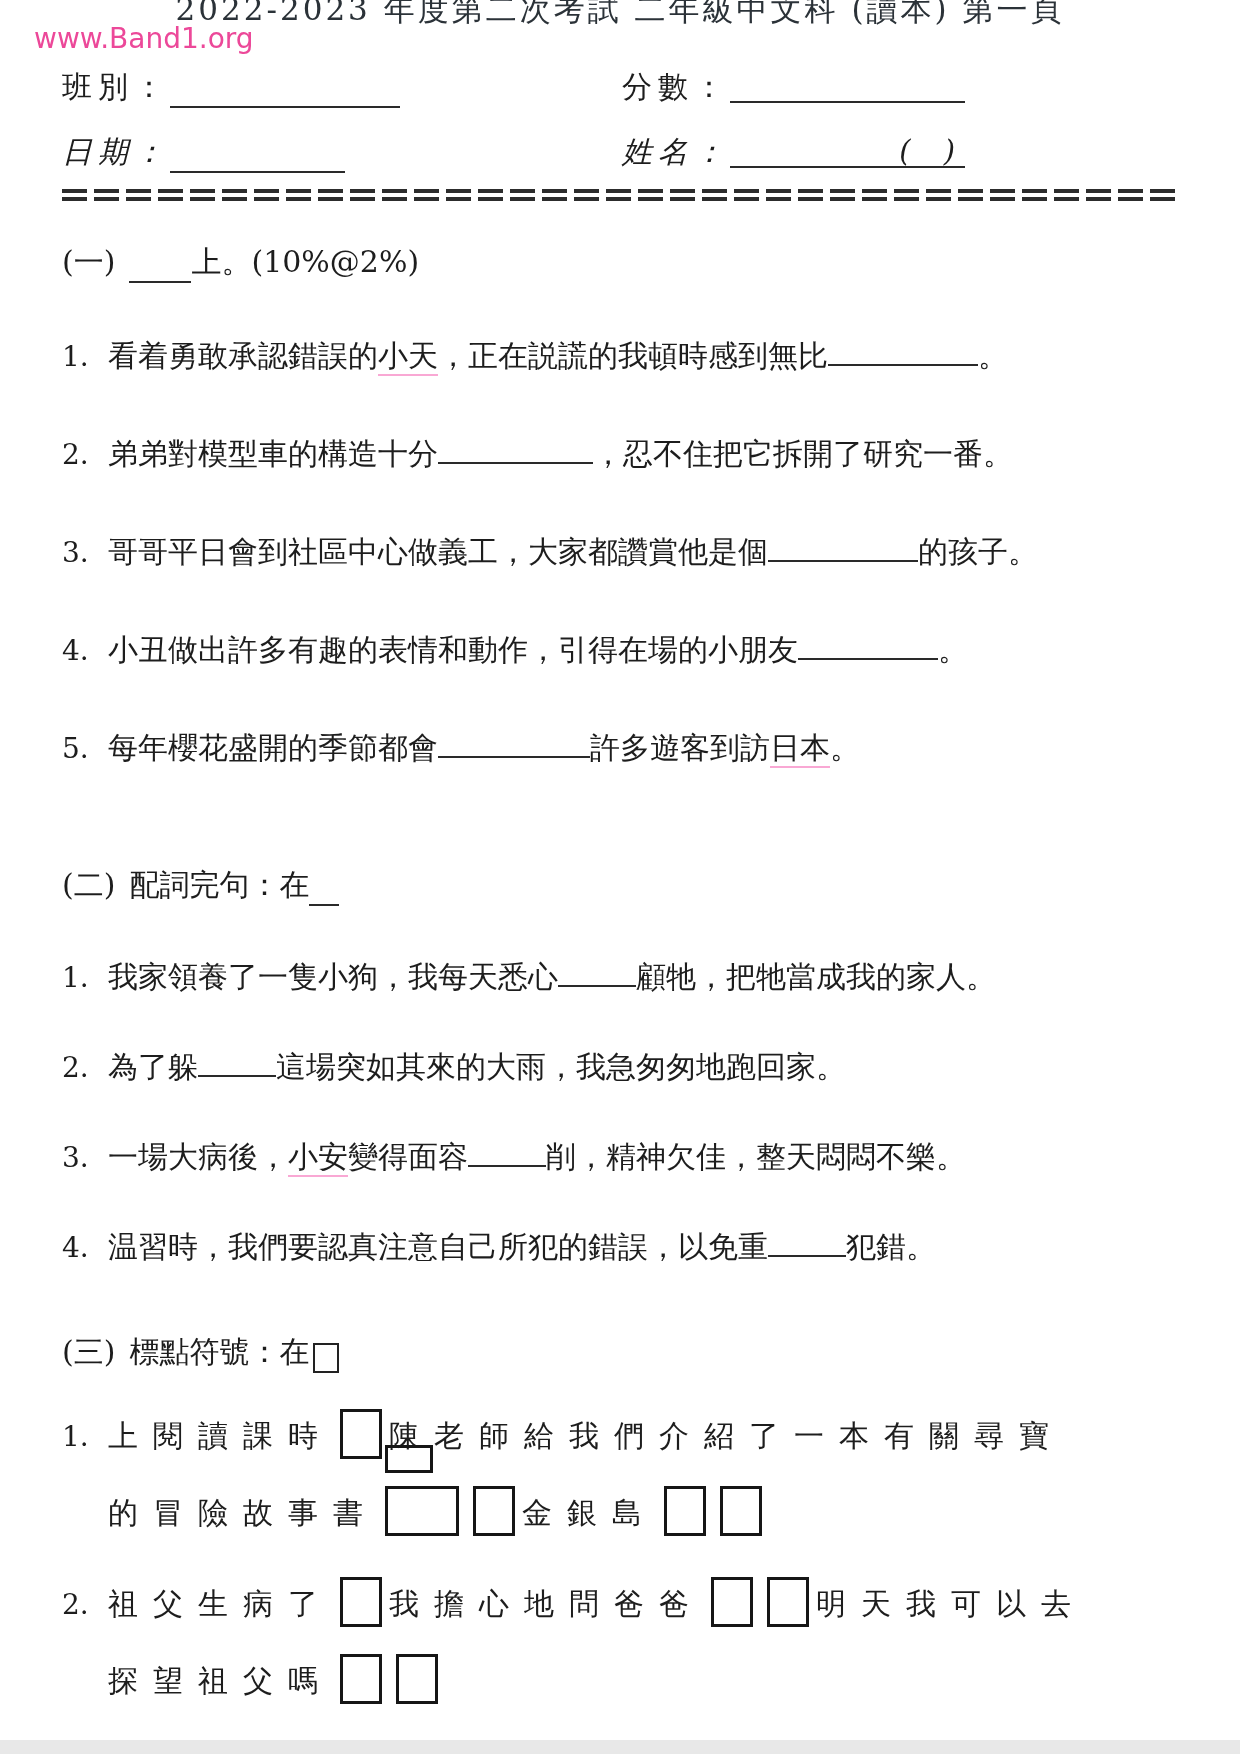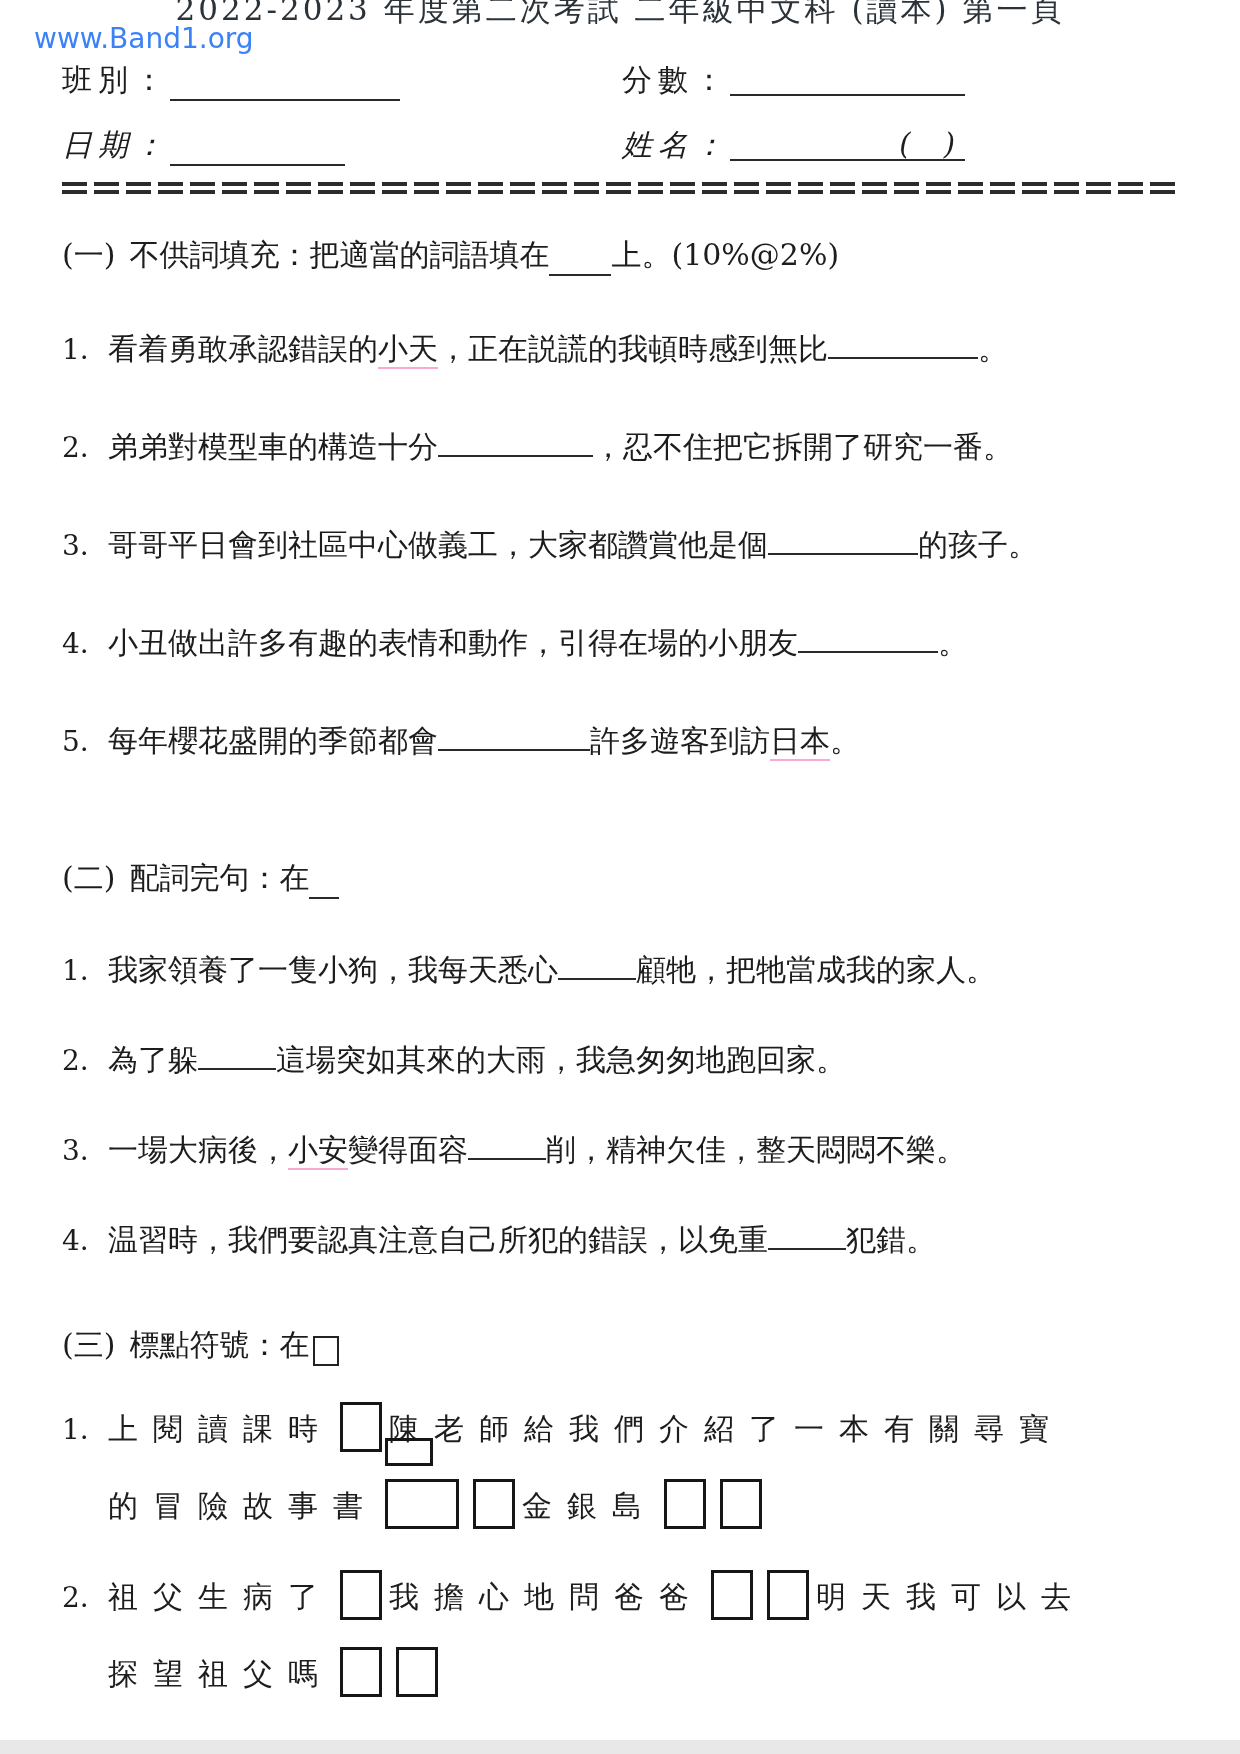--- a/index.html
+++ b/index.html
@@ -15,25 +15,25 @@
   
   .title{
     position:absolute;top:-11px;left:0;right:0;
     text-align:center;
     font-size:31px;letter-spacing:3px;white-space:nowrap;
     color:#2b3238;
   }
   .watermark{
     position:absolute;top:22px;left:34px;
     font-family:"DejaVu Sans","Liberation Sans",sans-serif;
-    font-size:28px;color:#3b82f6;
+    font-size:28px;color:#ec4899;
   }
   .content{padding:60px 62px 0 62px;}
   
-  .hdr-row{display:flex;align-items:flex-end;font-size:30px;letter-spacing:6px;}
+  .hdr-row{display:flex;align-items:flex-end;font-size:30px;letter-spacing:6px;margin-top:7px;}
   .hdr-row + .hdr-row{margin-top:24px;font-style:italic;}
   .hdr-left{width:560px;display:flex;align-items:flex-end;}
   .hdr-right{display:flex;align-items:flex-start;}
   .fline{
     display:inline-block;border-bottom:2px solid #2a2a2a;height:36px;
     box-sizing:border-box;
   }
   .fline.w-class{width:230px;}
   .fline.w-score{width:235px;}
   .fline.w-date{width:175px;}
@@ -112,21 +112,20 @@
       <div class="hdr-right">
         <span>姓名：</span>
         <span class="fline w-name"><span>(　)</span></span>
       </div>
     </div>
 
     <div class="divider"></div>
 
     <div class="sec-head" id="sec1-head">
       <span class="sec-num">(一)</span>
-      <span>不供詞填充：把適當的詞語填在</span>
       <span class="h-blank" style="width:62px"></span>
       <span>上。(10%@2%)</span>
     </div>
     <div id="s1-items">
         <div class="q-row">
           <span class="q-num">1.</span>
           <span class="q-body"><span class="q-text">看着勇敢承認錯誤的</span><span class="q-name">小天</span><span class="q-text">，正在説謊的我頓時感到無比</span><span class="q-blank" style="width: 150px;"></span><span class="q-text">。</span></span>
         </div>
         <div class="q-row">
           <span class="q-num">2.</span>

